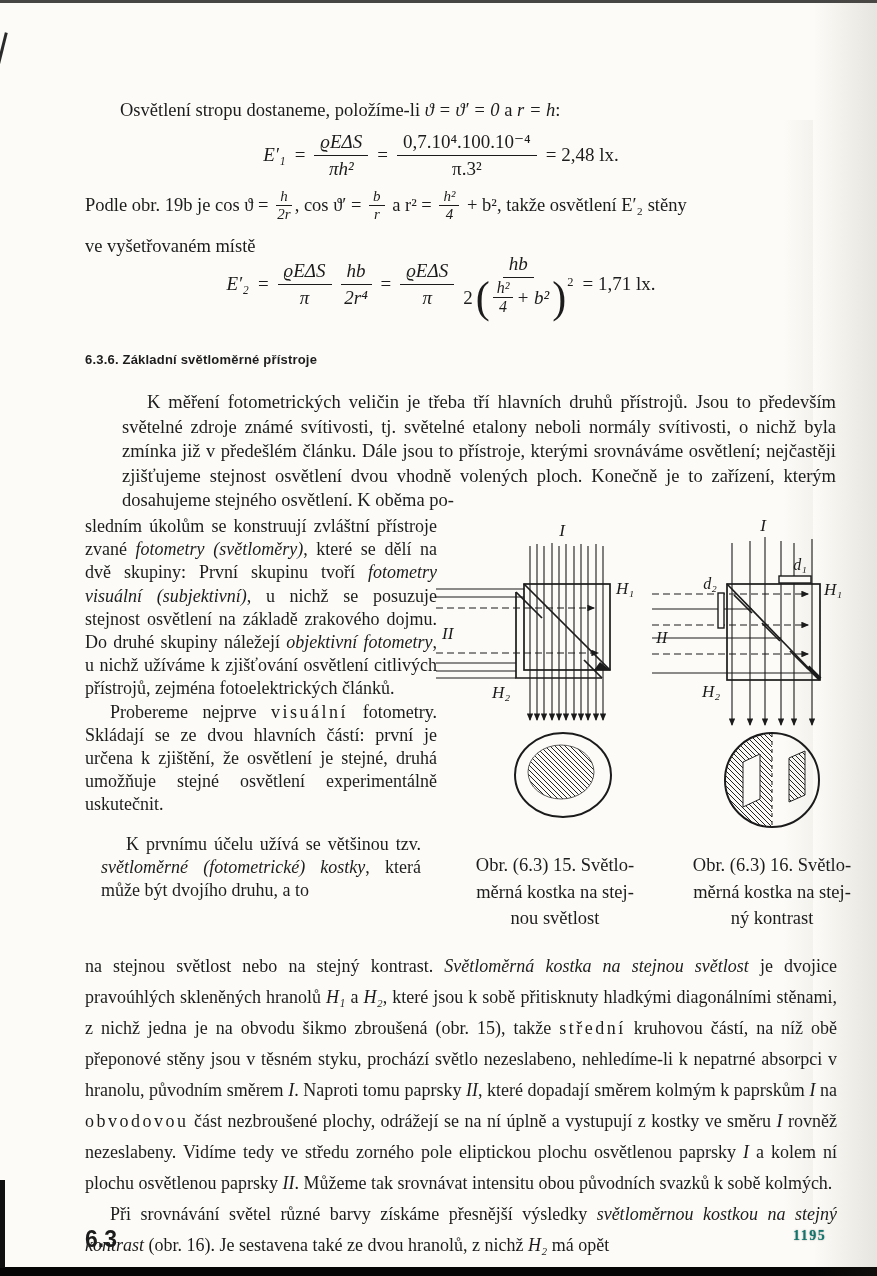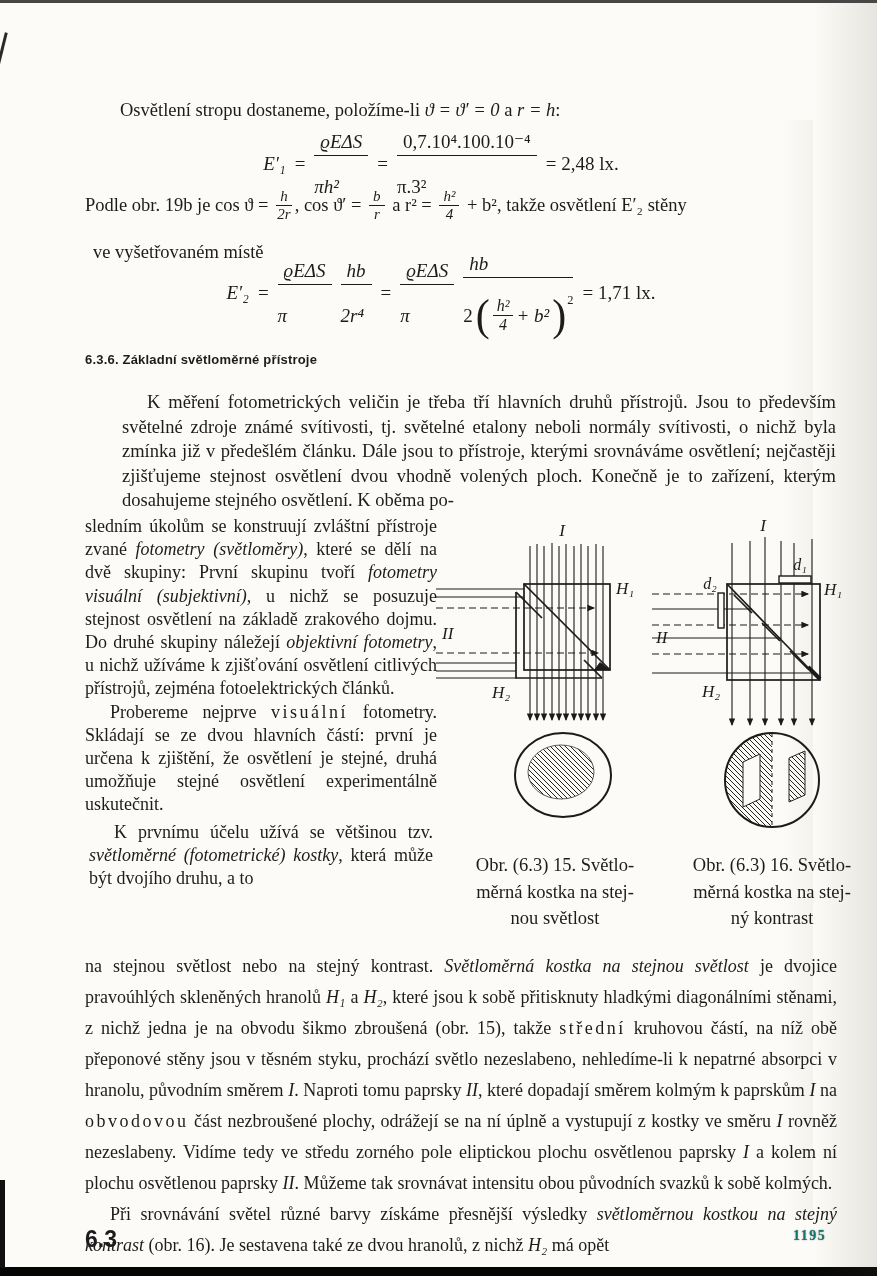--- a/index.html
+++ b/index.html
@@ -22,21 +22,21 @@
   .abs{position:absolute;}
   .it{font-style:italic;}
   .sp{letter-spacing:2.5px;}
   .just{text-align:justify;}
   .ind{text-indent:25px;margin-left:37px;}
 
   
   .eqline{display:flex;justify-content:center;align-items:center;gap:9px;font-size:19px;}
   .math{font-style:italic;}
   .up{font-style:normal;}
-  .frac{display:inline-flex;flex-direction:column;line-height:1.25;gap:18px;}
+  .frac{display:inline-flex;flex-direction:column;align-items:center;line-height:1.25;}
   .frac .num{border-bottom:1.6px solid #1b1b1b;padding:0 6px 1px;}
   .frac .den{padding-top:1px;}
   .ifrac{display:inline-flex;flex-direction:column;align-items:center;font-size:15px;line-height:1.15;
          vertical-align:middle;margin:0 3px;}
   .ifrac .num{border-bottom:1.3px solid #1b1b1b;padding:0 4px;}
   .bigp{font-size:42px;font-weight:400;line-height:.9;font-style:normal;transform:scaleY(1.05);}
   .pow{font-size:12.5px;align-self:flex-start;margin:-4px 0 0 -2px;font-style:normal;}
   .denrow{display:inline-flex;align-items:center;gap:3px;}
   .innerfrac{display:inline-flex;flex-direction:column;align-items:center;font-size:16px;line-height:1.15;}
   .innerfrac .num{border-bottom:1.3px solid #1b1b1b;padding:0 4px;}
@@ -81,21 +81,21 @@
     <span class="frac up">
       <span class="num">0,7.10⁴.100.10⁻⁴</span>
       <span class="den">π.3²</span>
     </span>
     <span class="up">= 2,48 lx.</span>
   </div>
 
   <div class="abs podleline" style="left:85px;top:188px;width:720px;">
     <span>Podle obr. 19b je cos ϑ = </span><span class="ifrac math"><span class="num">h</span><span>2r</span></span><span>, cos ϑ′ = </span><span class="ifrac math"><span class="num">b</span><span>r</span></span><span> a r² = </span><span class="ifrac math"><span class="num">h²</span><span>4</span></span><span> + b², takže osvětlení E′₂ stěny</span>
   </div>
-  <div class="abs body-text" style="left:93px;top:234px;margin-top:6px;">ve vyšetřovaném místě</div>
+  <div class="abs body-text" style="left:85px;top:234px;">ve vyšetřovaném místě</div>
 
   <div class="abs eqline math" style="left:85px;top:252px;width:712px;">
     <span>E′₂</span>
     <span class="up">=</span>
     <span class="frac">
       <span class="num">ϱEΔS</span>
       <span class="den">π</span>
     </span>
     <span class="frac">
       <span class="num">hb</span>
@@ -123,21 +123,21 @@
     <span class="up">= 1,71 lx.</span>
   </div>
 
   <div class="abs heading" style="left:85px;top:352px;">6.3.6. Základní světloměrné přístroje</div>
 
   <div class="abs body-text just ind" style="left:85px;top:390px;width:714px;"><span>K měření fotometrických veličin je třeba tří hlavních druhů přístrojů. Jsou to především světelné zdroje známé svítivosti, tj. světelné etalony neboli normály svítivosti, o nichž byla zmínka již v předešlém článku. Dále jsou to přístroje, kterými srovnáváme osvětlení; nejčastěji zjišťujeme stejnost osvětlení dvou vhodně volených ploch. Konečně je to zařízení, kterým dosahujeme stejného osvětlení. K oběma po-</span></div>
 
   <div class="abs col-text just" style="left:85px;top:515px;width:352px;">
     <p style="margin:0;"><span>sledním úkolům se konstruují zvláštní přístroje zvané </span><span class="it">fotometry (světloměry)</span><span>, které se dělí na dvě skupiny: První skupinu tvoří </span><span class="it">fotometry visuální (subjektivní)</span><span>, u nichž se posuzuje stejnost osvětlení na základě zrakového dojmu. Do druhé skupiny náležejí </span><span class="it">objektivní fotometry</span><span>, u nichž užíváme k zjišťování osvětlení citlivých přístrojů, zejména fotoelektrických článků.</span></p>
     <p style="margin:0;" class="ind"><span>Probereme nejprve </span><span class="sp">visuální</span><span> fotometry. Skládají se ze dvou hlavních částí: první je určena k zjištění, že osvětlení je stejné, druhá umožňuje stejné osvětlení experimentálně uskutečnit.</span></p>
-    <p style="margin:4px;" class="ind"><span>K prvnímu účelu užívá se většinou tzv. </span><span class="it">světloměrné (fotometrické) kostky</span><span>, která může být dvojího druhu, a to</span></p>
+    <p style="margin:16px;" class="ind"><span>K prvnímu účelu užívá se většinou tzv. </span><span class="it">světloměrné (fotometrické) kostky</span><span>, která může být dvojího druhu, a to</span></p>
   </div>
 
   <svg class="abs" style="left:434px;top:520px;" width="216" height="322" viewBox="0 0 216 322">
     <defs>
       <pattern id="hA" patternUnits="userSpaceOnUse" width="5" height="5">
         <path d="M0,0 L5,5 M-2.5,2.5 L2.5,7.5 M2.5,-2.5 L7.5,2.5" stroke="#222" stroke-width="1"></path>
       </pattern>
       <marker id="arw15" markerWidth="8" markerHeight="6" refX="6" refY="3" orient="auto">
         <path d="M0,0 L7,3 L0,6 z" fill="#1b1b1b"></path>
       </marker>

